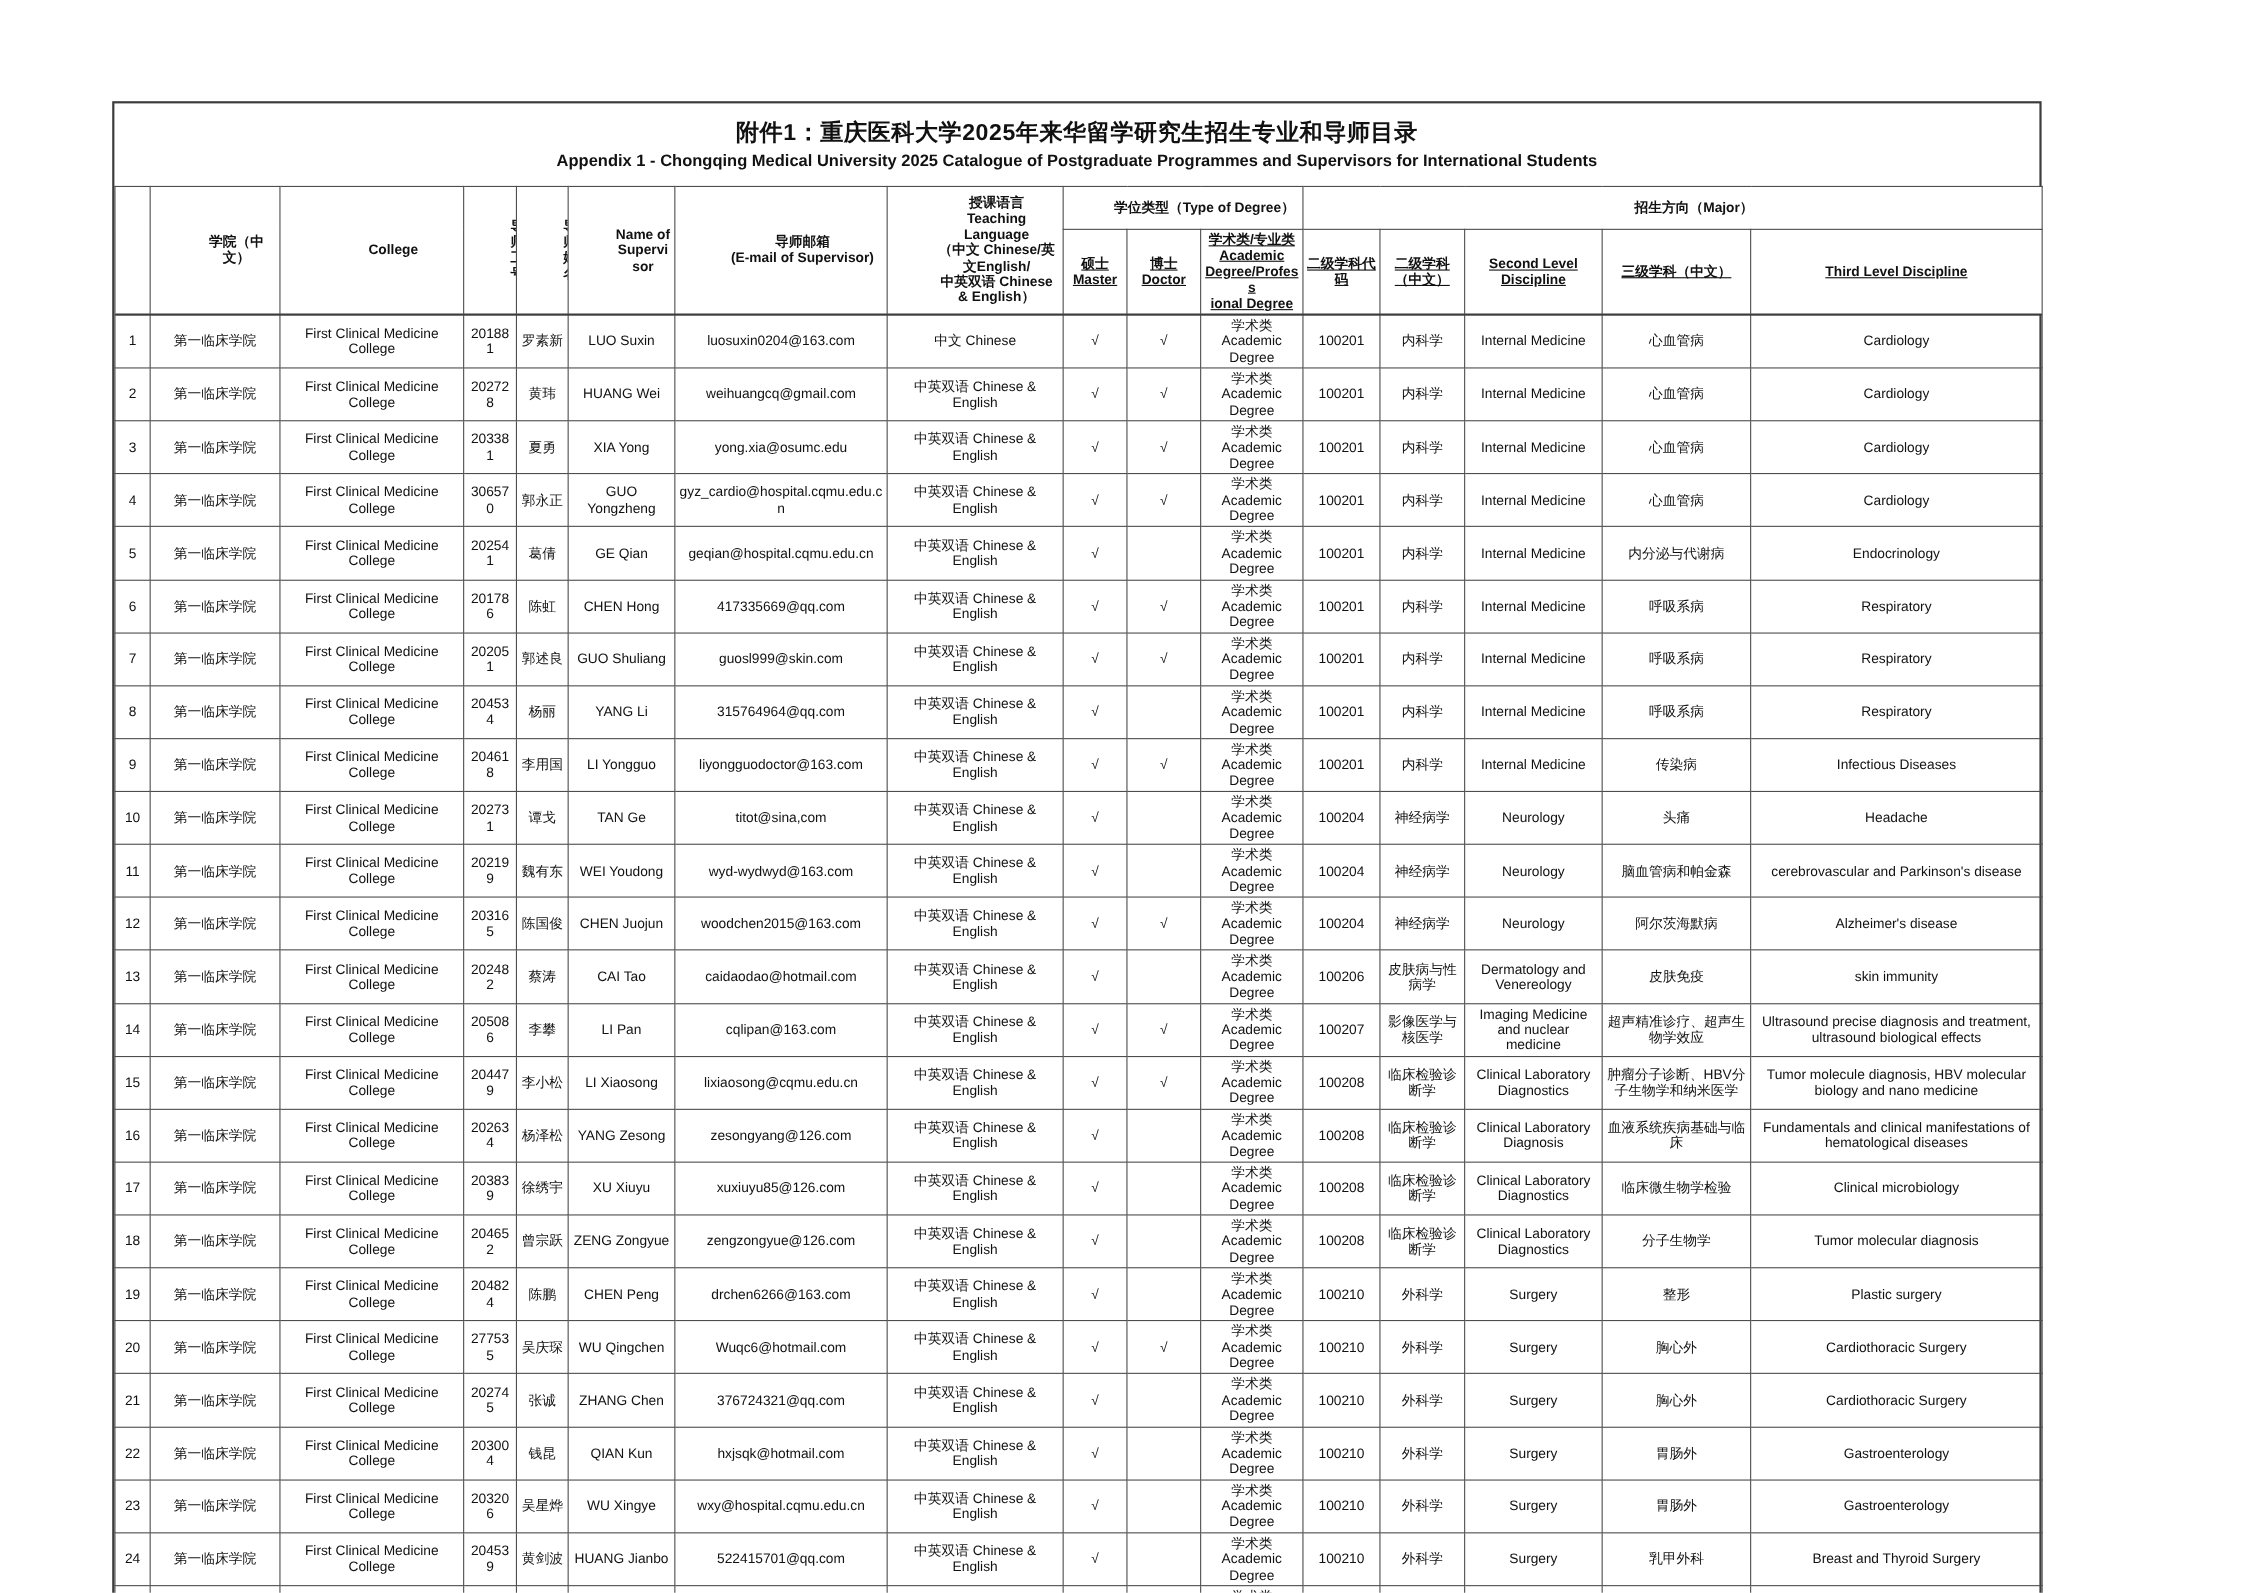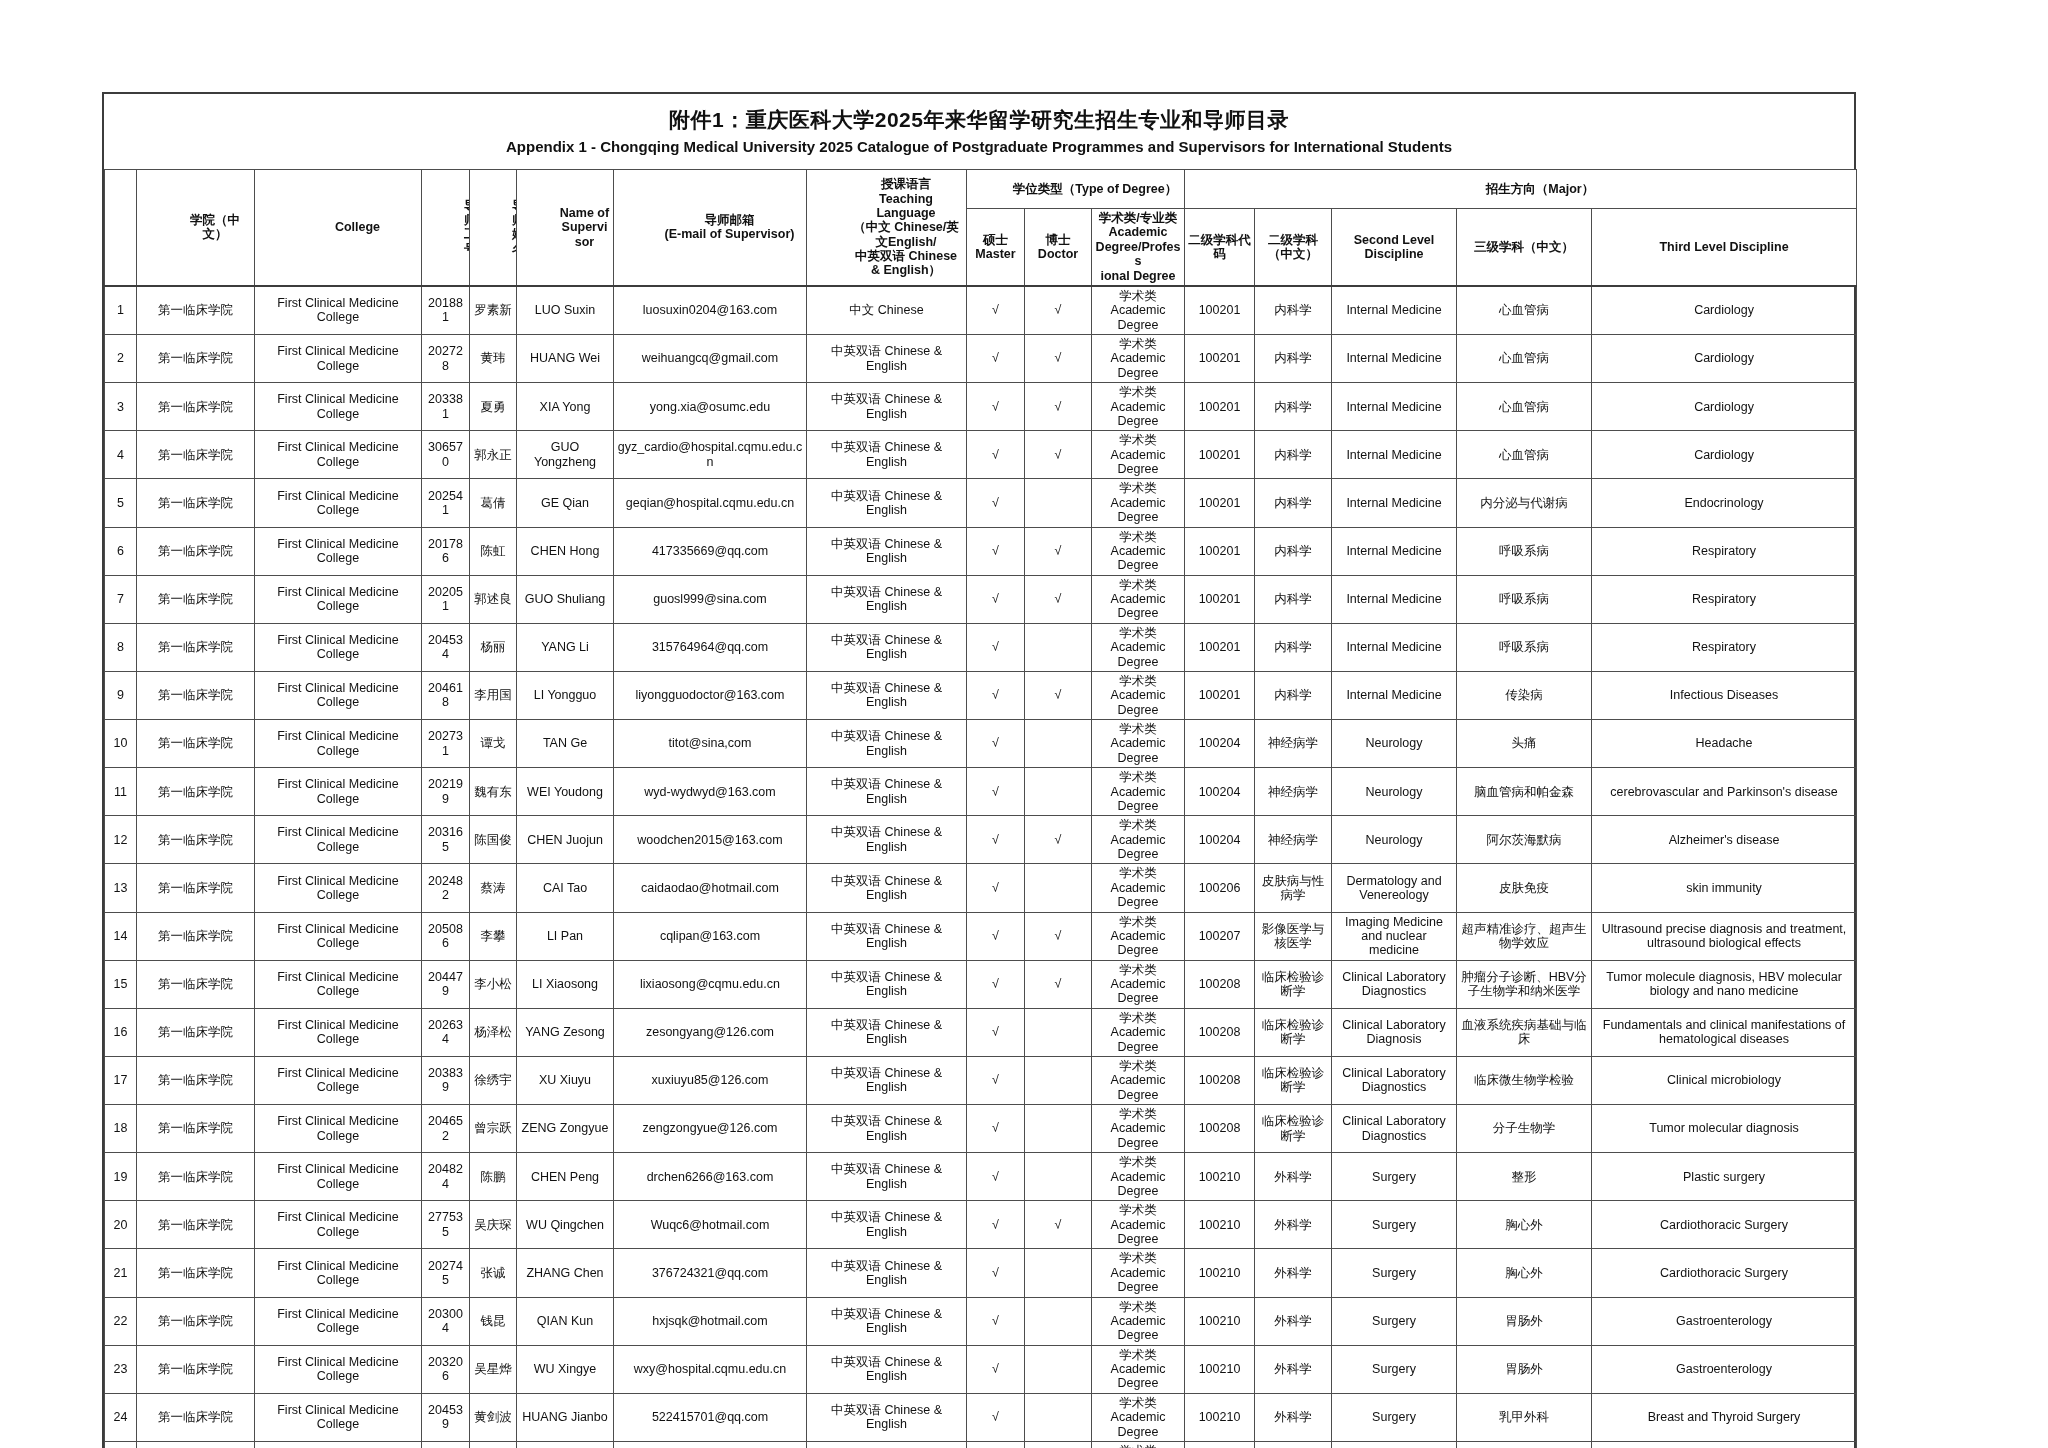--- a/index.html
+++ b/index.html
@@ -47,21 +47,21 @@
     vertical-align:middle;
     padding:2px 3px;
     word-wrap:break-word;
     overflow:hidden;
   }
   table.catalogue thead th{
     font-weight:bold;
     background:#fff;
   }
   table.catalogue thead tr.group-row th{height:34px;padding-left:42px;}
-  table.catalogue thead tr.sub-row th{height:62px;}
+  table.catalogue thead tr.sub-row th{height:62px;text-decoration:underline;}
   table.catalogue thead{border-bottom:2px solid #3c3c3c;}
   table.catalogue tbody tr{height:31px;}
   .pre{white-space:pre-line;}
 </style>
 </head>
 <body>
 
 <div class="sheet">
   <div class="title-block">
     <div class="title-cn">附件1：重庆医科大学2025年来华留学研究生招生专业和导师目录</div>
@@ -230,21 +230,21 @@
           <td>呼吸系病</td>
           <td>Respiratory</td>
         </tr>
         <tr>
           <td>7</td>
           <td>第一临床学院</td>
           <td>First Clinical Medicine College</td>
           <td>202051</td>
           <td>郭述良</td>
           <td>GUO Shuliang</td>
-          <td>guosl999@sina.com</td>
+          <td>guosl999@skin.com</td>
           <td>中英双语 Chinese &amp; English</td>
           <td>√</td>
           <td>√</td>
           <td>学术类 Academic Degree</td>
           <td>100201</td>
           <td>内科学</td>
           <td>Internal Medicine</td>
           <td>呼吸系病</td>
           <td>Respiratory</td>
         </tr>

